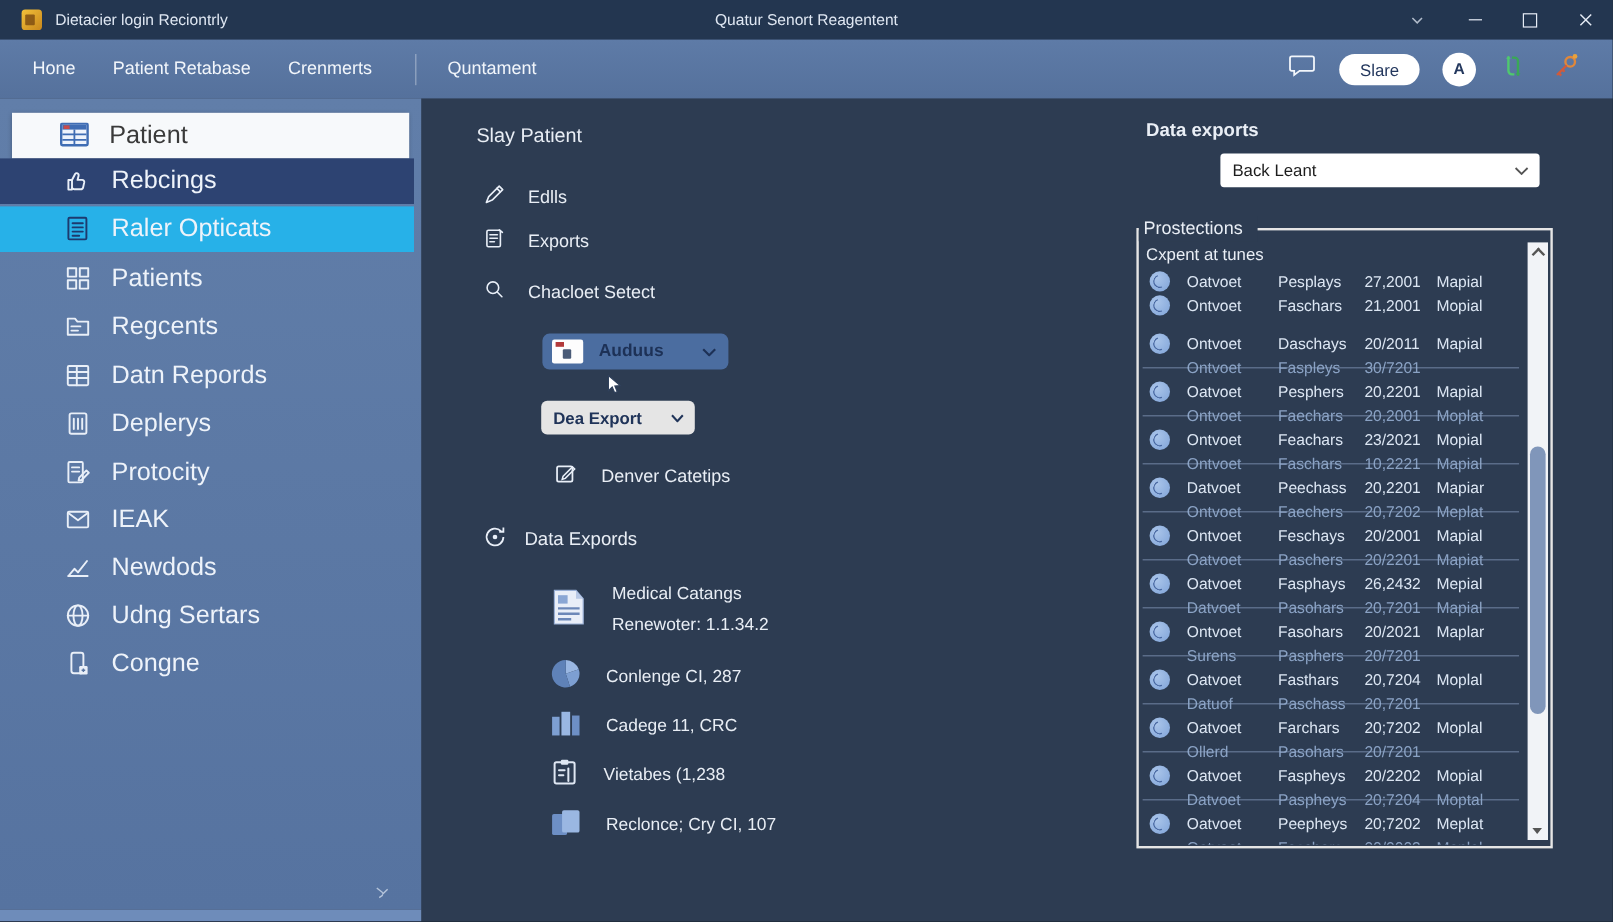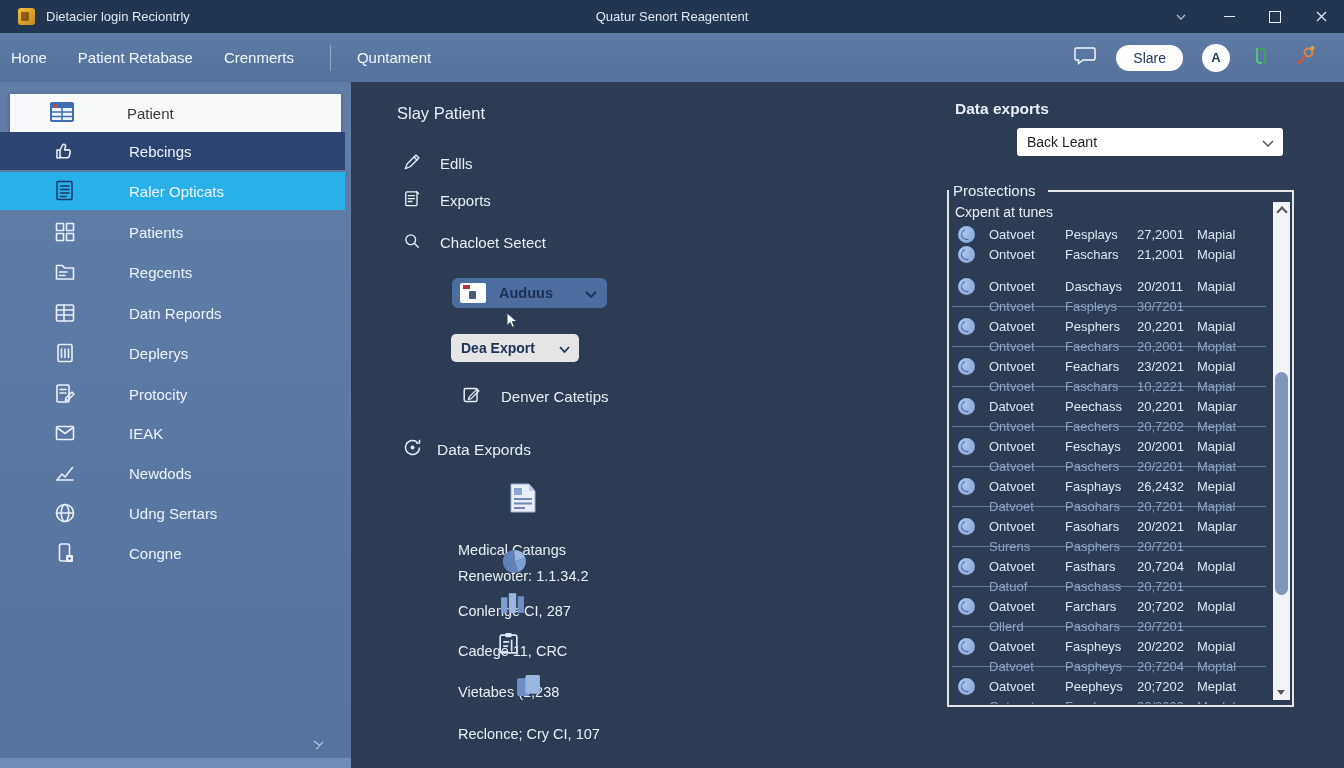--- a/index.html
+++ b/index.html
@@ -18,33 +18,33 @@
   .win-controls{margin-left:auto;display:flex;align-items:stretch;height:100%;}
   .tb-chev{display:flex;align-items:center;margin-right:20px;opacity:.75;}
   .win-btn{width:46px;display:flex;align-items:center;justify-content:center;cursor:default;}
   .glyph-min{width:11px;height:1px;background:#e6ecf5;}
   .glyph-max{width:10px;height:10px;border:1px solid #e6ecf5;}
   
   #navbar{position:absolute;top:33px;left:0;right:0;height:49px;
           background:linear-gradient(#5e7ba7,#55719c);display:flex;align-items:center;
           color:#f2f6fb;}
   .nav-item{font-size:15px;margin-left:31px;white-space:nowrap;}
-  .nav-item:first-child{margin-left:11px;}
+  .nav-item:first-child{margin-left:27px;}
   .nav-sep{width:1px;height:26px;background:rgba(255,255,255,.38);margin-left:36px;}
   .nav-item.secondary{margin-left:26px;}
   .nav-right{margin-left:auto;display:flex;align-items:center;gap:19px;margin-right:26px;}
   .pill{background:#fff;color:#24385e;border-radius:15px;padding:5px 17px;font-size:14px;}
   .avatar{width:28px;height:28px;background:#fff;color:#24385e;border-radius:50%;
           display:flex;align-items:center;justify-content:center;font-size:13px;font-weight:bold;}
   
   #sidebar{position:absolute;top:82px;left:0;width:351px;bottom:10px;
            background:linear-gradient(#617ea9,#5673a0);}
   #sidebar-strip{position:absolute;left:0;bottom:0;width:351px;height:10px;background:#6e8cba;}
   .side-item{position:absolute;left:0;width:345px;height:38px;display:flex;align-items:center;
-             color:#eef3fa;font-size:15px;cursor:default;gap:36px;}
+             color:#eef3fa;font-size:21px;cursor:default;}
   .side-item .s-icon{margin-left:52px;width:26px;display:flex;justify-content:center;flex:none;}
   .side-item .s-label{margin-left:15px;white-space:nowrap;}
   .side-item.white{left:10px;width:331px;top:12px;background:#f7f9fb;color:#3a3a3a;
              box-shadow:0 1px 4px rgba(0,0,0,.3);}
   .side-item.white .s-icon{margin-left:40px;}
   .side-item.navy{background:#2d4372;}
   .side-item.cyan{background:#27b1e8;}
   #collapse{position:absolute;left:312px;bottom:14px;opacity:.7;}
   
   #main-title{position:absolute;left:397px;top:104px;font-size:16.5px;}
@@ -58,21 +58,21 @@
         border-radius:1px;}
   .drop1 .d-label{margin-left:13px;color:#1d3156;font-size:14.5px;font-weight:bold;}
   .drop1 .chev{margin-left:auto;margin-right:10px;}
   .drop2{position:absolute;left:451px;top:334px;width:128px;height:28px;background:#e5e5e5;
          border-radius:5px;display:flex;align-items:center;cursor:default;}
   .drop2 .d-label{margin-left:10px;color:#203459;font-size:14px;font-weight:bold;}
   .drop2 .chev{margin-left:auto;margin-right:9px;}
   #cursor{position:absolute;left:506px;top:312px;}
   .sec-head{position:absolute;left:402px;top:437px;display:flex;align-items:center;gap:14px;
             font-size:15.5px;}
-  .exp-item{position:absolute;left:458px;display:flex;align-items:center;gap:20px;font-size:14.5px;flex-direction:column;}
+  .exp-item{position:absolute;left:458px;display:flex;align-items:center;gap:20px;font-size:14.5px;}
   .exp-item .two-line div{line-height:26px;}
   
   #right-title{position:absolute;left:951px;top:96px;font-size:15.5px;}
   .select{position:absolute;left:1017px;top:128px;width:266px;height:28px;background:#fff;
           border-radius:3px;display:flex;align-items:center;cursor:default;}
   .select .d-label{margin-left:10px;color:#1d1d1d;font-size:14px;}
   .select .chev{margin-left:auto;margin-right:9px;}
   .groupbox{position:absolute;left:947px;top:190px;width:343px;height:513px;
             border:2px solid #e5e5e5;}
   .legend{position:absolute;top:-12px;left:0;padding:0 12px 0 4px;background:#2d3c52;

